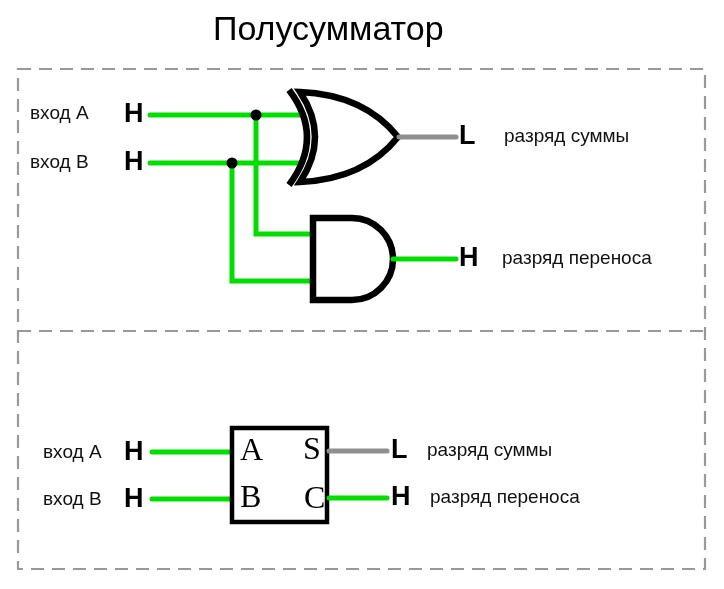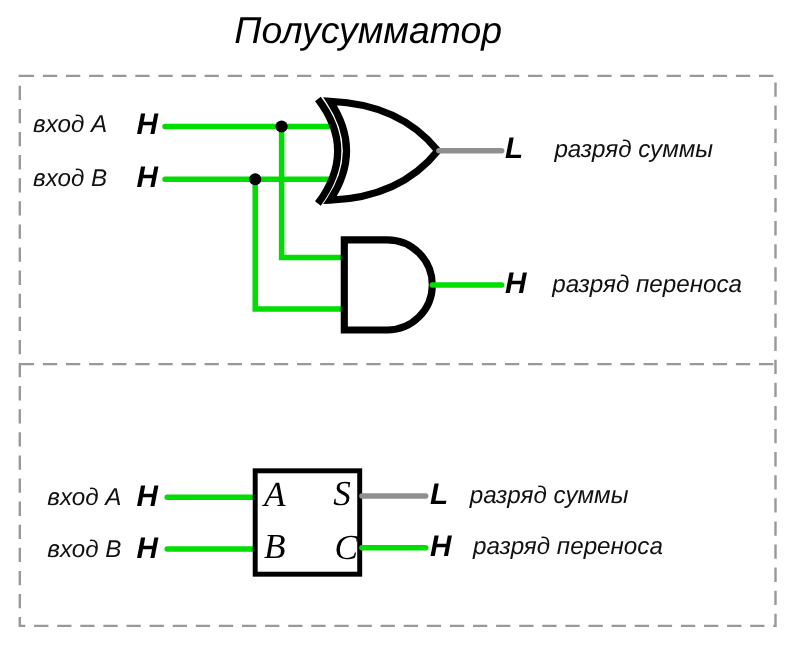--- a/index.html
+++ b/index.html
@@ -8,28 +8,28 @@
     background: #ffffff;
     font-family: "Liberation Sans", sans-serif;
   }
   .stage {
     position: relative;
     width: 724px;
     height: 589px;
     background: #ffffff;
     overflow: hidden;
   }
-  .abs { position: absolute; white-space: nowrap; font-style: italic; }
+  .abs { position: absolute; white-space: nowrap; }
   .ttl {
     font-size: 34px;
     color: #000;
     letter-spacing: 0px;
   }
   .lbl {
-    font-size: 22px;
+    font-size: 19px;
     color: #111;
     line-height: 24px;
   }
   .lvl {
     font-size: 27px;
     font-weight: bold;
     color: #000;
     line-height: 28px;
   }
   .pin {

